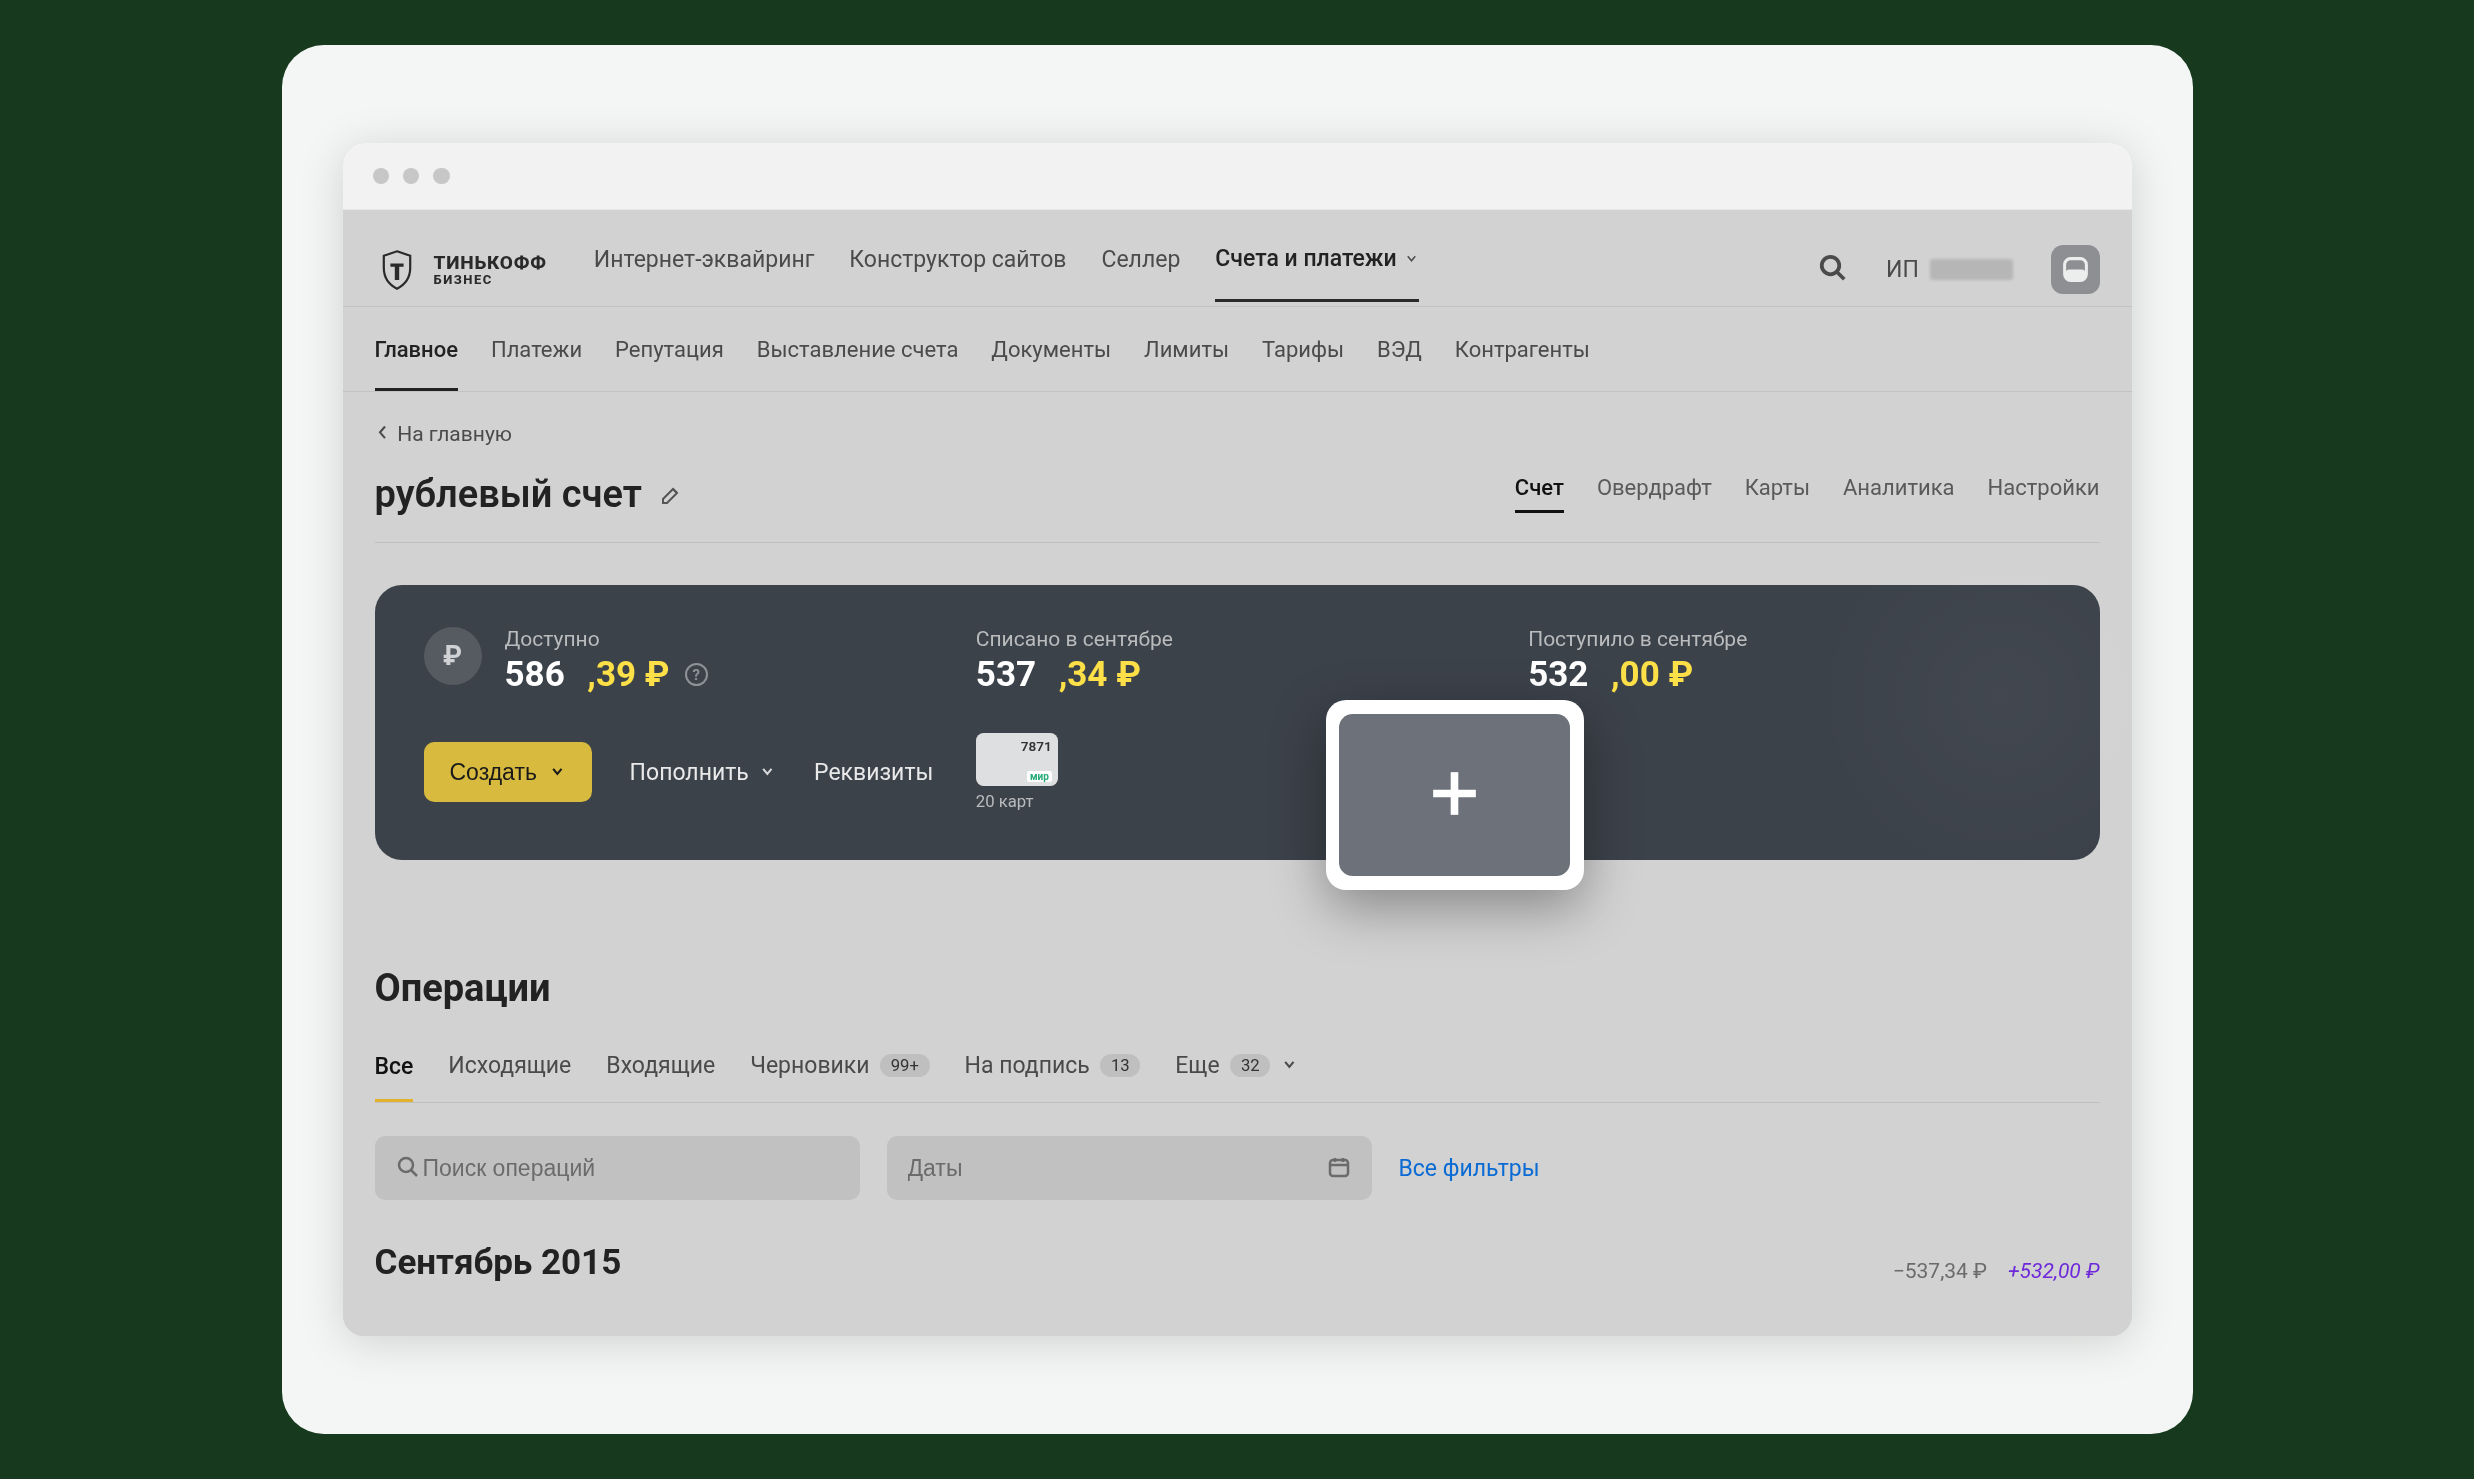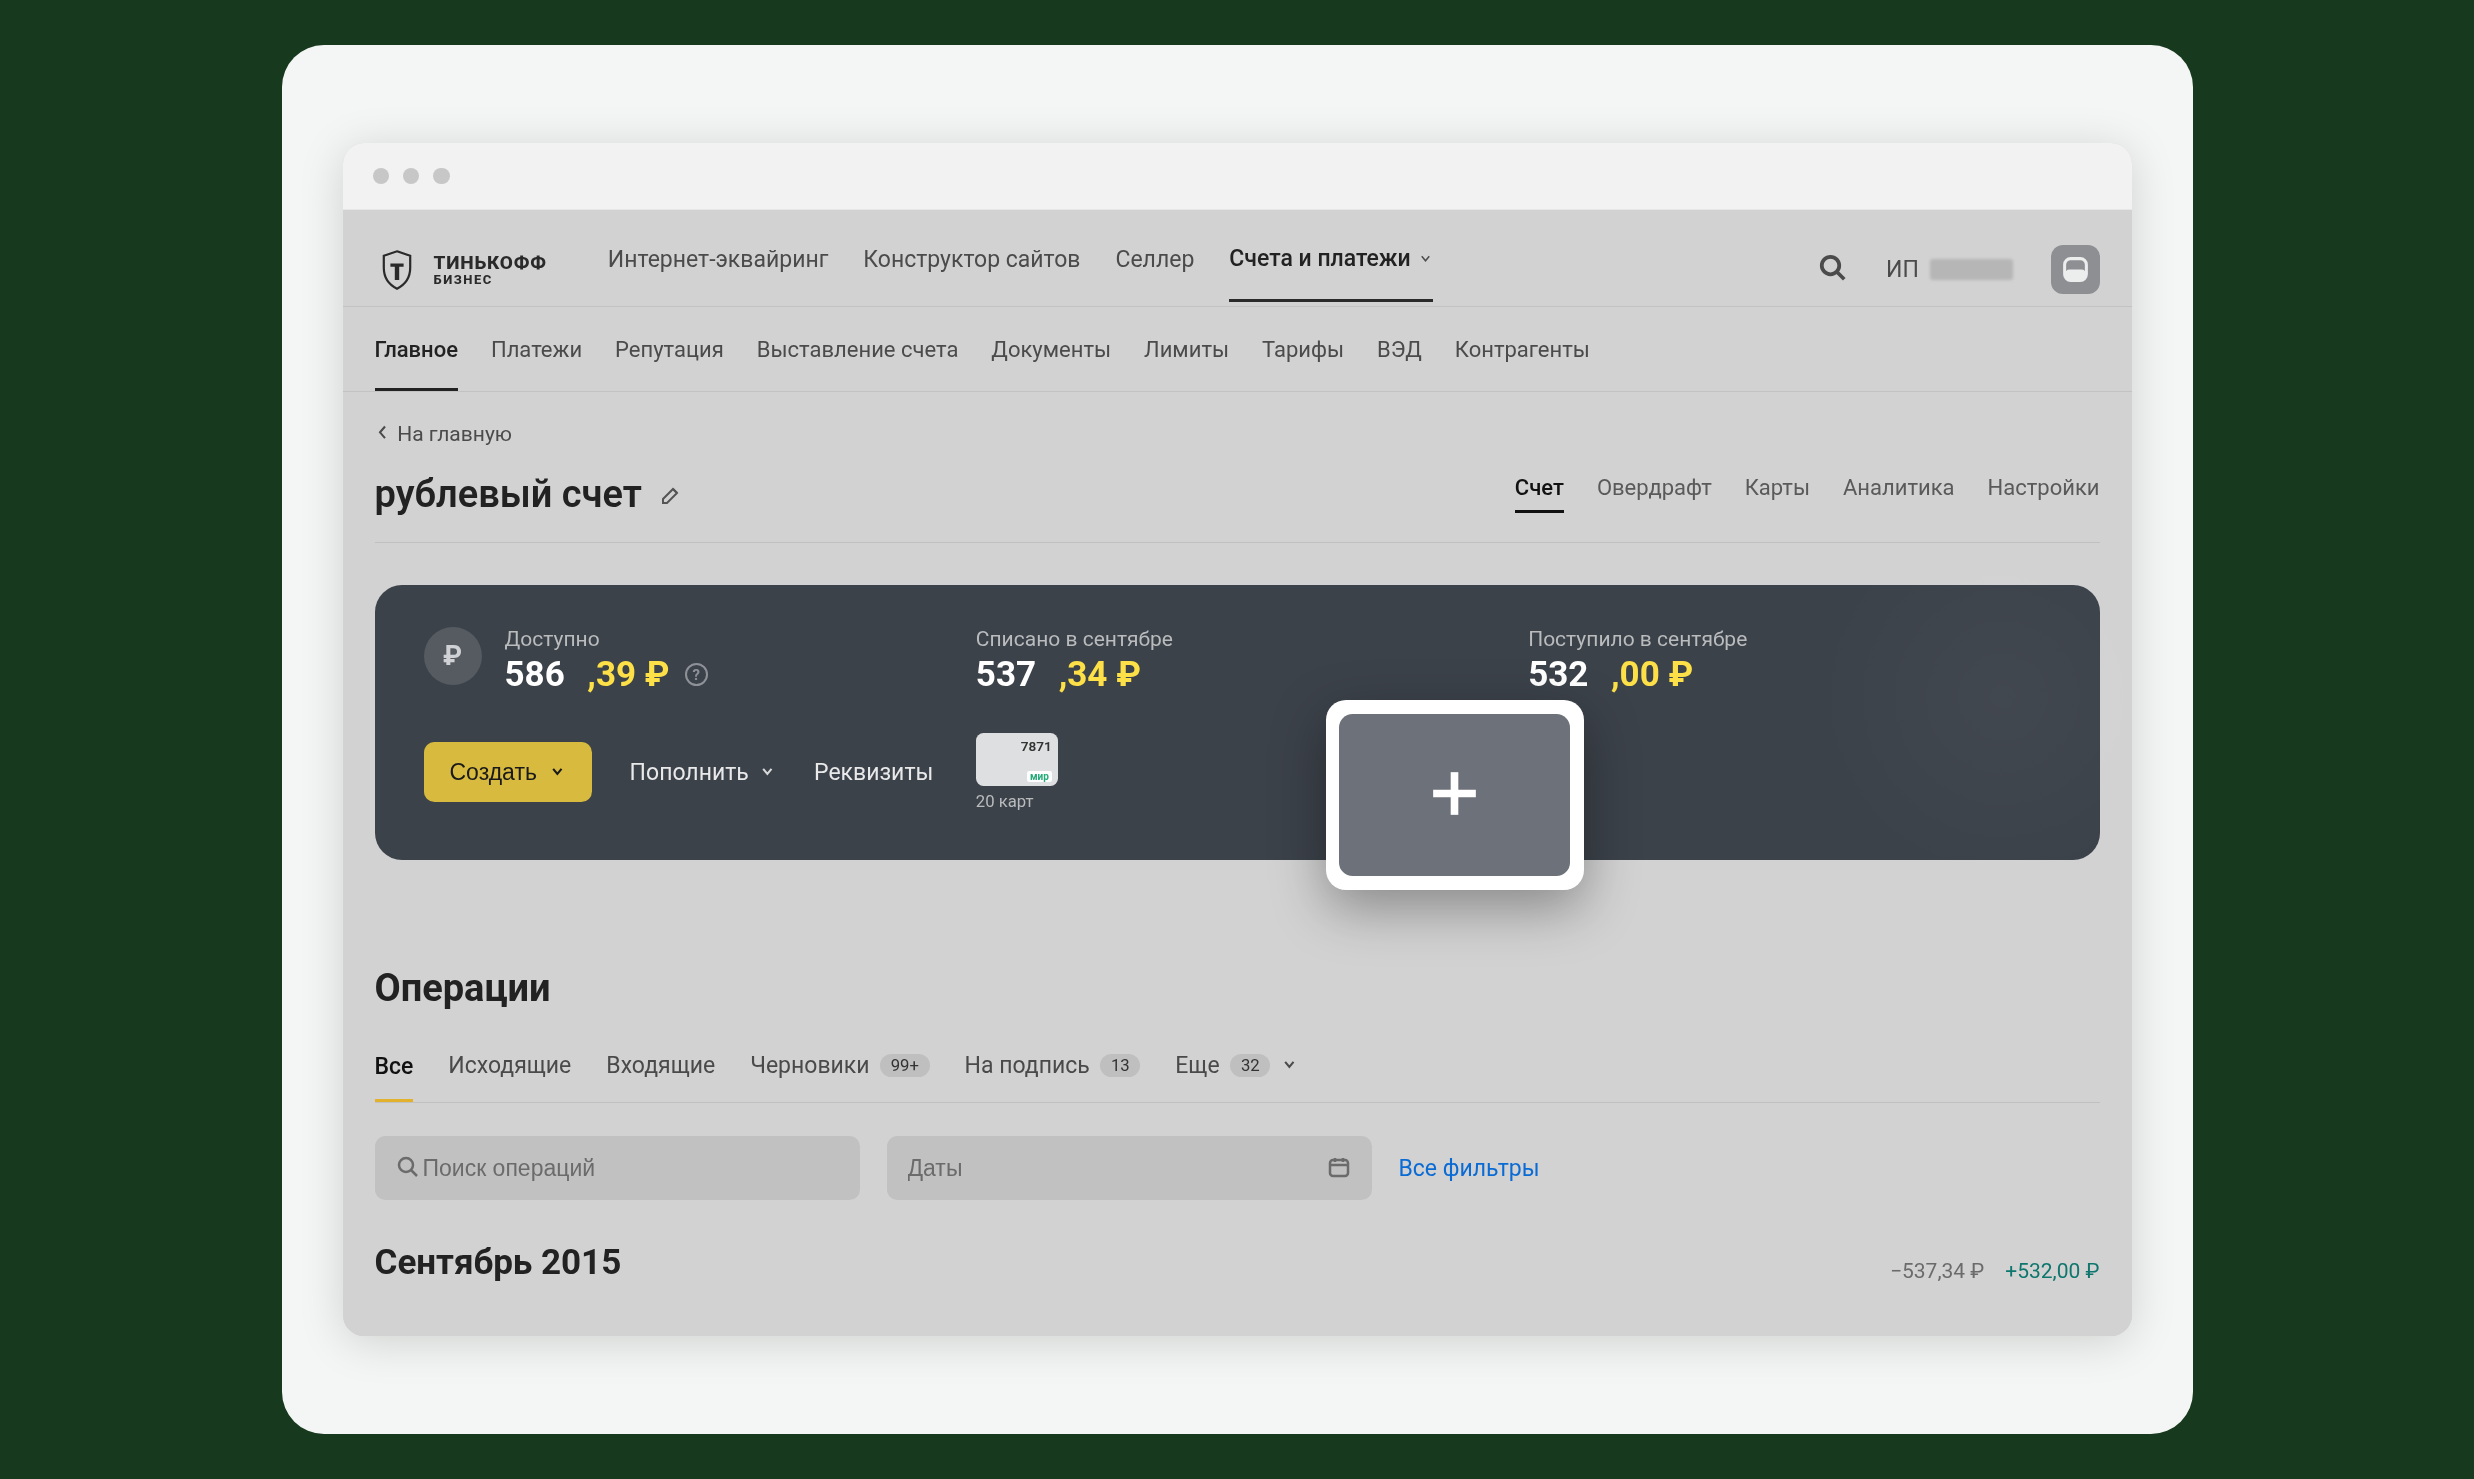--- a/index.html
+++ b/index.html
@@ -60,21 +60,21 @@
   .logo-wrap { display: flex; align-items: center; gap: 15px; }
   .logo-crest {
     width: 44px; height: 44px; border-radius: 50%;
     display: flex; align-items: center; justify-content: center;
     position: relative;
   }
   .logo-text { line-height: 1.05; }
   .logo-text .l1 { font-size: 19px; font-weight: 800; letter-spacing: 0.8px; color:#2a2a2a; }
   .logo-text .l2 { font-size: 13px; font-weight: 800; letter-spacing: 1.5px; color:#2a2a2a; }
 
-  .topnav .tabs { display: flex; gap: 35px; align-items: center; font-size: 23px; color:#4b4b4b; margin-left: 23px; height:100%; }
+  .topnav .tabs { display: flex; gap: 35px; align-items: center; font-size: 23px; color:#4b4b4b; margin-left: 9px; height:100%; }
   .topnav .tabs .tab { padding-bottom: 27px; padding-top: 7.6px; cursor: pointer; display:flex; align-items:center; gap:7.6px;}
   .topnav .tabs .tab.active { border-bottom: 3px solid #2a2a2a; font-weight: 500; color:#222;}
   .topnav .spacer { flex: 1; }
   .topnav .search-ico svg { width:30px; height:30px; }
   .topnav .user-label { font-size: 23px; color:#4b4b4b; display:flex; align-items:center; gap:10.6px;}
   .user-blur { width: 83px; height: 21px; background: #b6b6b6; border-radius: 3px; filter: blur(1.5px); }
   .avatar-badge {
     width: 49px; height: 49px; border-radius: 12px; background: #8d8f92;
     display:flex; align-items:center; justify-content:center;
   }
@@ -216,21 +216,21 @@
   .field input::placeholder{color:#6b6b6b;}
   .field .ico svg{width:24px;height:24px;}
   .all-filters{ color:#0b6bd4; font-size:23px; cursor:pointer;}
 
   .month-row{
     display:flex; justify-content:space-between; align-items:flex-end;
     margin-top:42px; padding-bottom:23px;
   }
   .month-title{ font-size:35px; font-weight:700; color:#222;}
   .month-sums{ font-size:21px; color:#6b6b6b; display:flex; gap:21px;}
-  .month-sums .plus{ color:#0f766e;}
+  .month-sums .plus{ color:#6d28d9;font-style:italic;}
 
   .fade-bottom{
     height:30px;
   }
 </style>
 </head>
 <body>
 
 <div class="stage">
   <div class="window">

